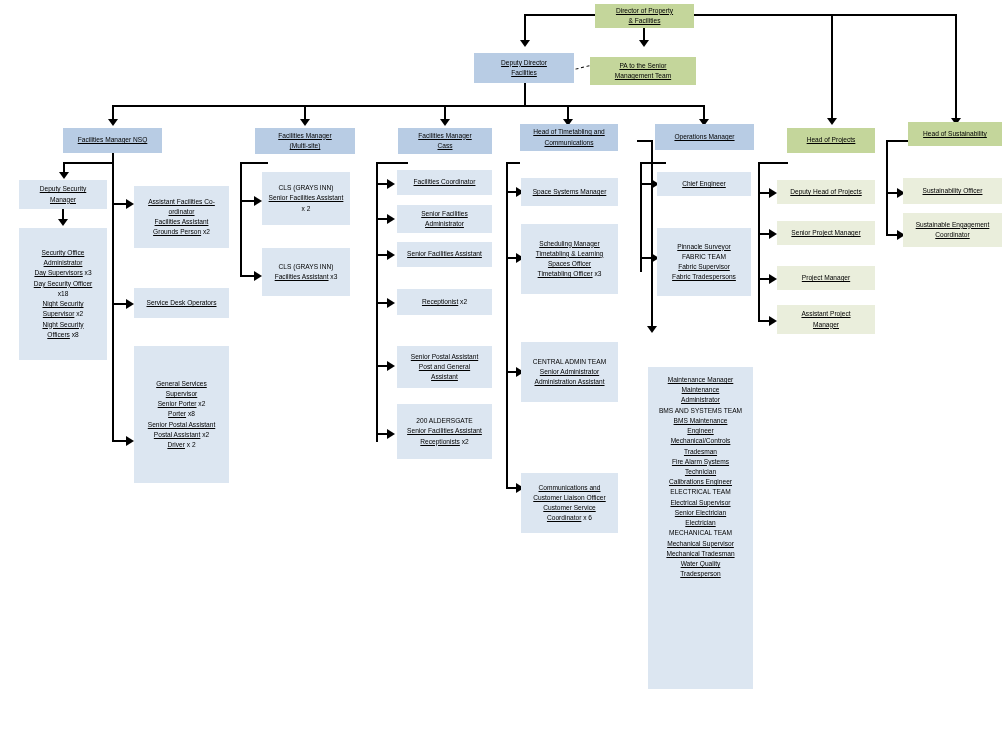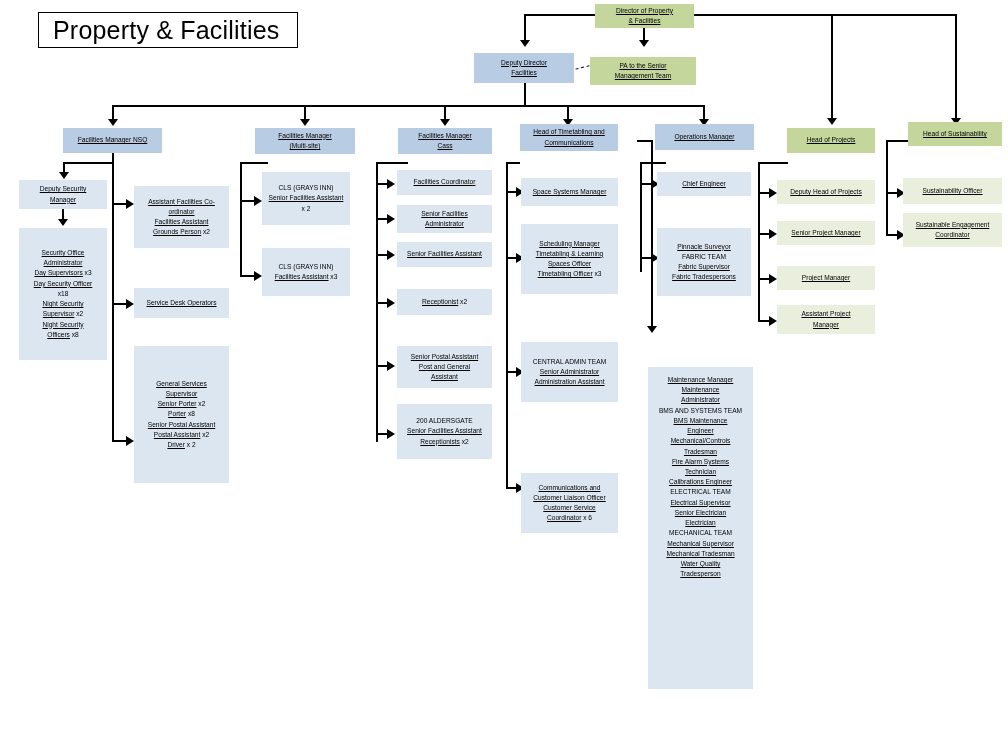--- a/index.html
+++ b/index.html
@@ -74,23 +74,20 @@
     position: absolute;
     border-top: 1px dashed #000000;
     height: 0;
   }
 </style>
 </head>
 <body>
 
 <div id="canvas">
 
-  <div class="title-box" style="left:38px; top:12px; width:260px; height:36px;">
-    <span>Property &amp; Facilities</span>
-  </div>
 
   <div class="conn v" style="left:643px; top:28px; height:12px;"></div>
   <div class="conn h" style="left:524px; top:14px; width:120px;"></div>
   <div class="conn h" style="left:694px; top:14px; width:262px;"></div>
   <div class="conn v" style="left:524px; top:14px; height:26px;"></div>
   <div class="conn v" style="left:955px; top:14px; height:106px;"></div>
   <div class="conn v" style="left:831px; top:14px; height:106px;"></div>
   <div class="arrow-d" style="left:520px; top:40px;"></div>
   <div class="arrow-d" style="left:639px; top:40px;"></div>
   <div class="arrow-d" style="left:827px; top:118px;"></div>

